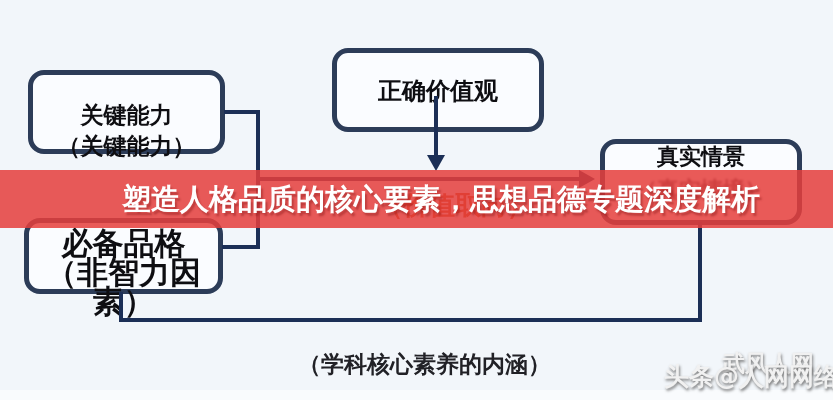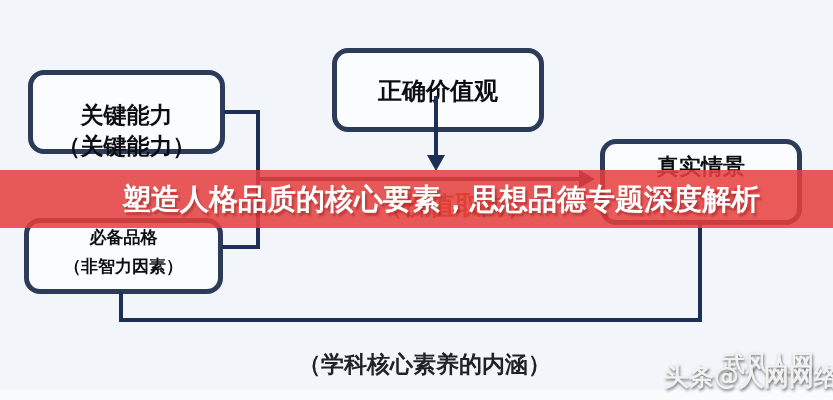--- a/index.html
+++ b/index.html
@@ -9,22 +9,22 @@
     font-family:"DejaVu Sans","Liberation Sans",sans-serif;
   }
   
   .node{
     position:absolute;box-sizing:border-box;
     border:5px solid #2c3c58;border-radius:16px;
     background:#fafcff;color:#0e0e12;font-weight:bold;text-align:center;
   }
   #node-values{left:332px;top:12px;width:212px;height:84px;font-size:24px;line-height:76px;margin-top:36px;}
   #node-key-ability{left:28px;top:70px;width:197px;height:84px;font-size:23px;line-height:31px;padding-top:25px;}
-  #node-character{left:24px;top:218px;width:199px;height:76px;font-size:17px;line-height:29px;}
-  #node-situation{left:600px;top:139px;width:202px;height:86px;font-size:22px;line-height:26px;padding-top:10px;}
+  #node-character{left:24px;top:218px;width:199px;height:76px;font-size:31px;line-height:29px;padding-top:6px;}
+  #node-situation{left:600px;top:139px;width:202px;height:86px;font-size:22px;line-height:26px;}
   #node-situation .ghost-line{
     display:block;margin-top:7px;color:#1a1526;filter:blur(1.2px);opacity:.85;font-size:22px;
   }
   
   .conn{position:absolute;background:#1c2f56;}
   #conn-values-v{left:434px;top:96px;width:4px;height:60px;}
   #arrowhead-down{
     position:absolute;left:427px;top:155px;width:0;height:0;
     border-left:9px solid transparent;border-right:9px solid transparent;
     border-top:16px solid #1c2f56;

